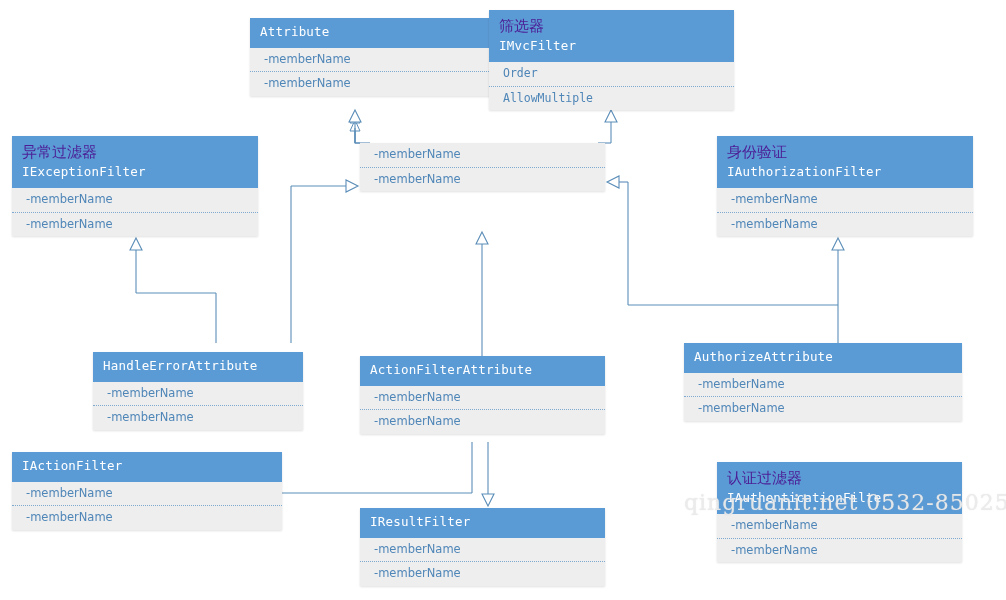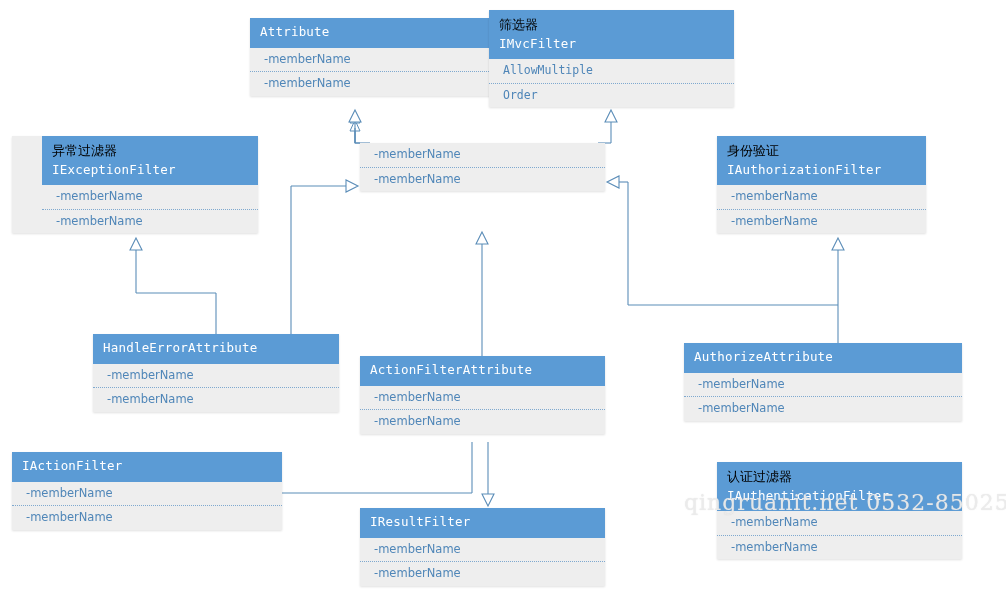--- a/index.html
+++ b/index.html
@@ -27,22 +27,22 @@
     box-shadow: 0 1px 2px rgba(0,0,0,0.12);
   }
   .uml-header {
     background: #5b9bd5;
     color: #ffffff;
     padding: 6px 10px 7px 10px;
     line-height: 1.35;
   }
   .uml-stereo {
     font-family: "DejaVu Sans", "Liberation Sans", sans-serif;
-    font-size: 13px;
-    color: #000000;
+    font-size: 15px;
+    color: #4c1d95;
     display: block;
     margin-bottom: 2px;
   }
   .uml-title {
     font-family: "DejaVu Sans Mono", "Liberation Mono", monospace;
     font-size: 12.5px;
     color: #ffffff;
     display: block;
     letter-spacing: 0.2px;
   }
@@ -140,51 +140,51 @@
           <div class="uml-member">-memberName</div>
           <div class="uml-member">-memberName</div>
         </div>
       </div>
       <div class="uml-class" style="left: 489px; top: 10px; width: 245px;">
         <div class="uml-header">
           <span class="uml-stereo">筛选器</span>
           <span class="uml-title">IMvcFilter</span>
         </div>
         <div class="uml-members">
+          <div class="uml-member mono">Order</div>
           <div class="uml-member mono">AllowMultiple</div>
-          <div class="uml-member mono">Order</div>
-        </div>
-      </div>
-      <div class="uml-class" style="left: 12px; top: 136px; width: 246px; padding-left: 30px;">
+        </div>
+      </div>
+      <div class="uml-class" style="left: 12px; top: 136px; width: 246px;">
         <div class="uml-header">
           <span class="uml-stereo">异常过滤器</span>
           <span class="uml-title">IExceptionFilter</span>
         </div>
         <div class="uml-members">
           <div class="uml-member">-memberName</div>
           <div class="uml-member">-memberName</div>
         </div>
       </div>
       <div class="uml-class" style="left: 360px; top: 143px; width: 245px;">
         <div class="uml-members">
           <div class="uml-member">-memberName</div>
           <div class="uml-member">-memberName</div>
         </div>
       </div>
-      <div class="uml-class" style="left: 717px; top: 136px; width: 209px;">
+      <div class="uml-class" style="left: 717px; top: 136px; width: 256px;">
         <div class="uml-header">
           <span class="uml-stereo">身份验证</span>
           <span class="uml-title">IAuthorizationFilter</span>
         </div>
         <div class="uml-members">
           <div class="uml-member">-memberName</div>
           <div class="uml-member">-memberName</div>
         </div>
       </div>
-      <div class="uml-class" style="left: 93px; top: 334px; width: 246px;">
+      <div class="uml-class" style="left: 93px; top: 352px; width: 210px;">
         <div class="uml-header">
           <span class="uml-title">HandleErrorAttribute</span>
         </div>
         <div class="uml-members">
           <div class="uml-member">-memberName</div>
           <div class="uml-member">-memberName</div>
         </div>
       </div>
       <div class="uml-class" style="left: 360px; top: 356px; width: 245px;">
         <div class="uml-header">

